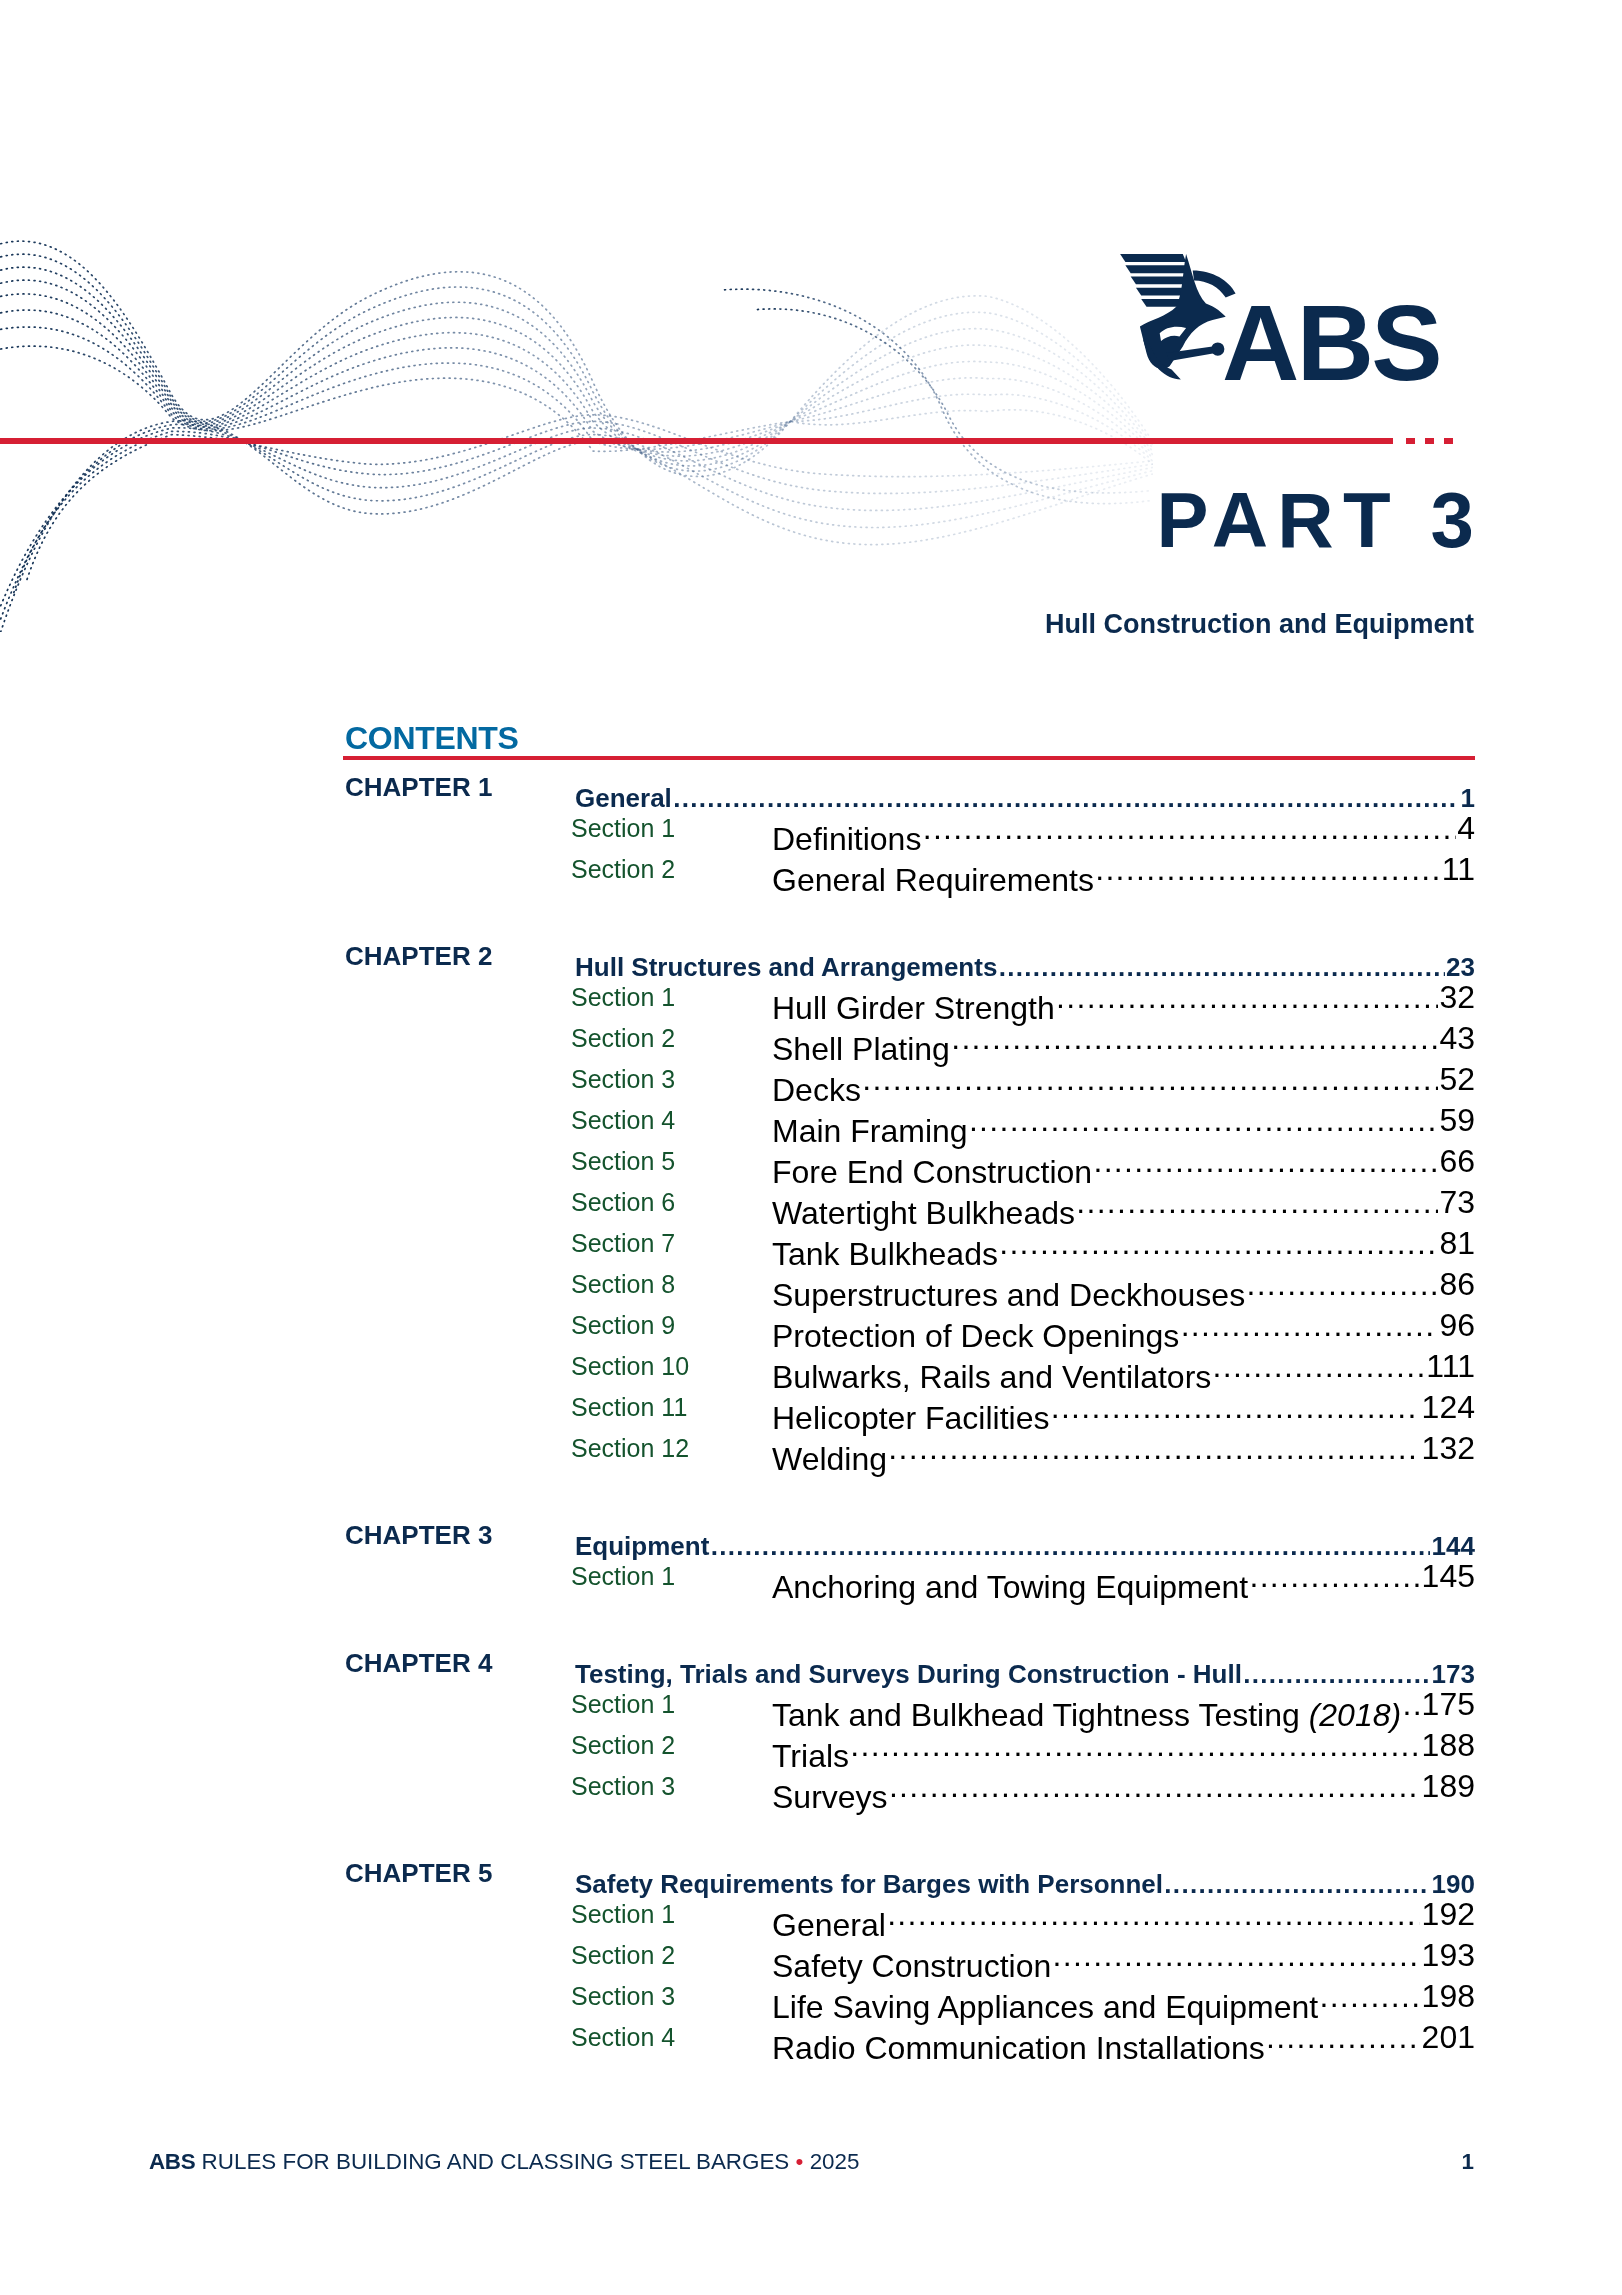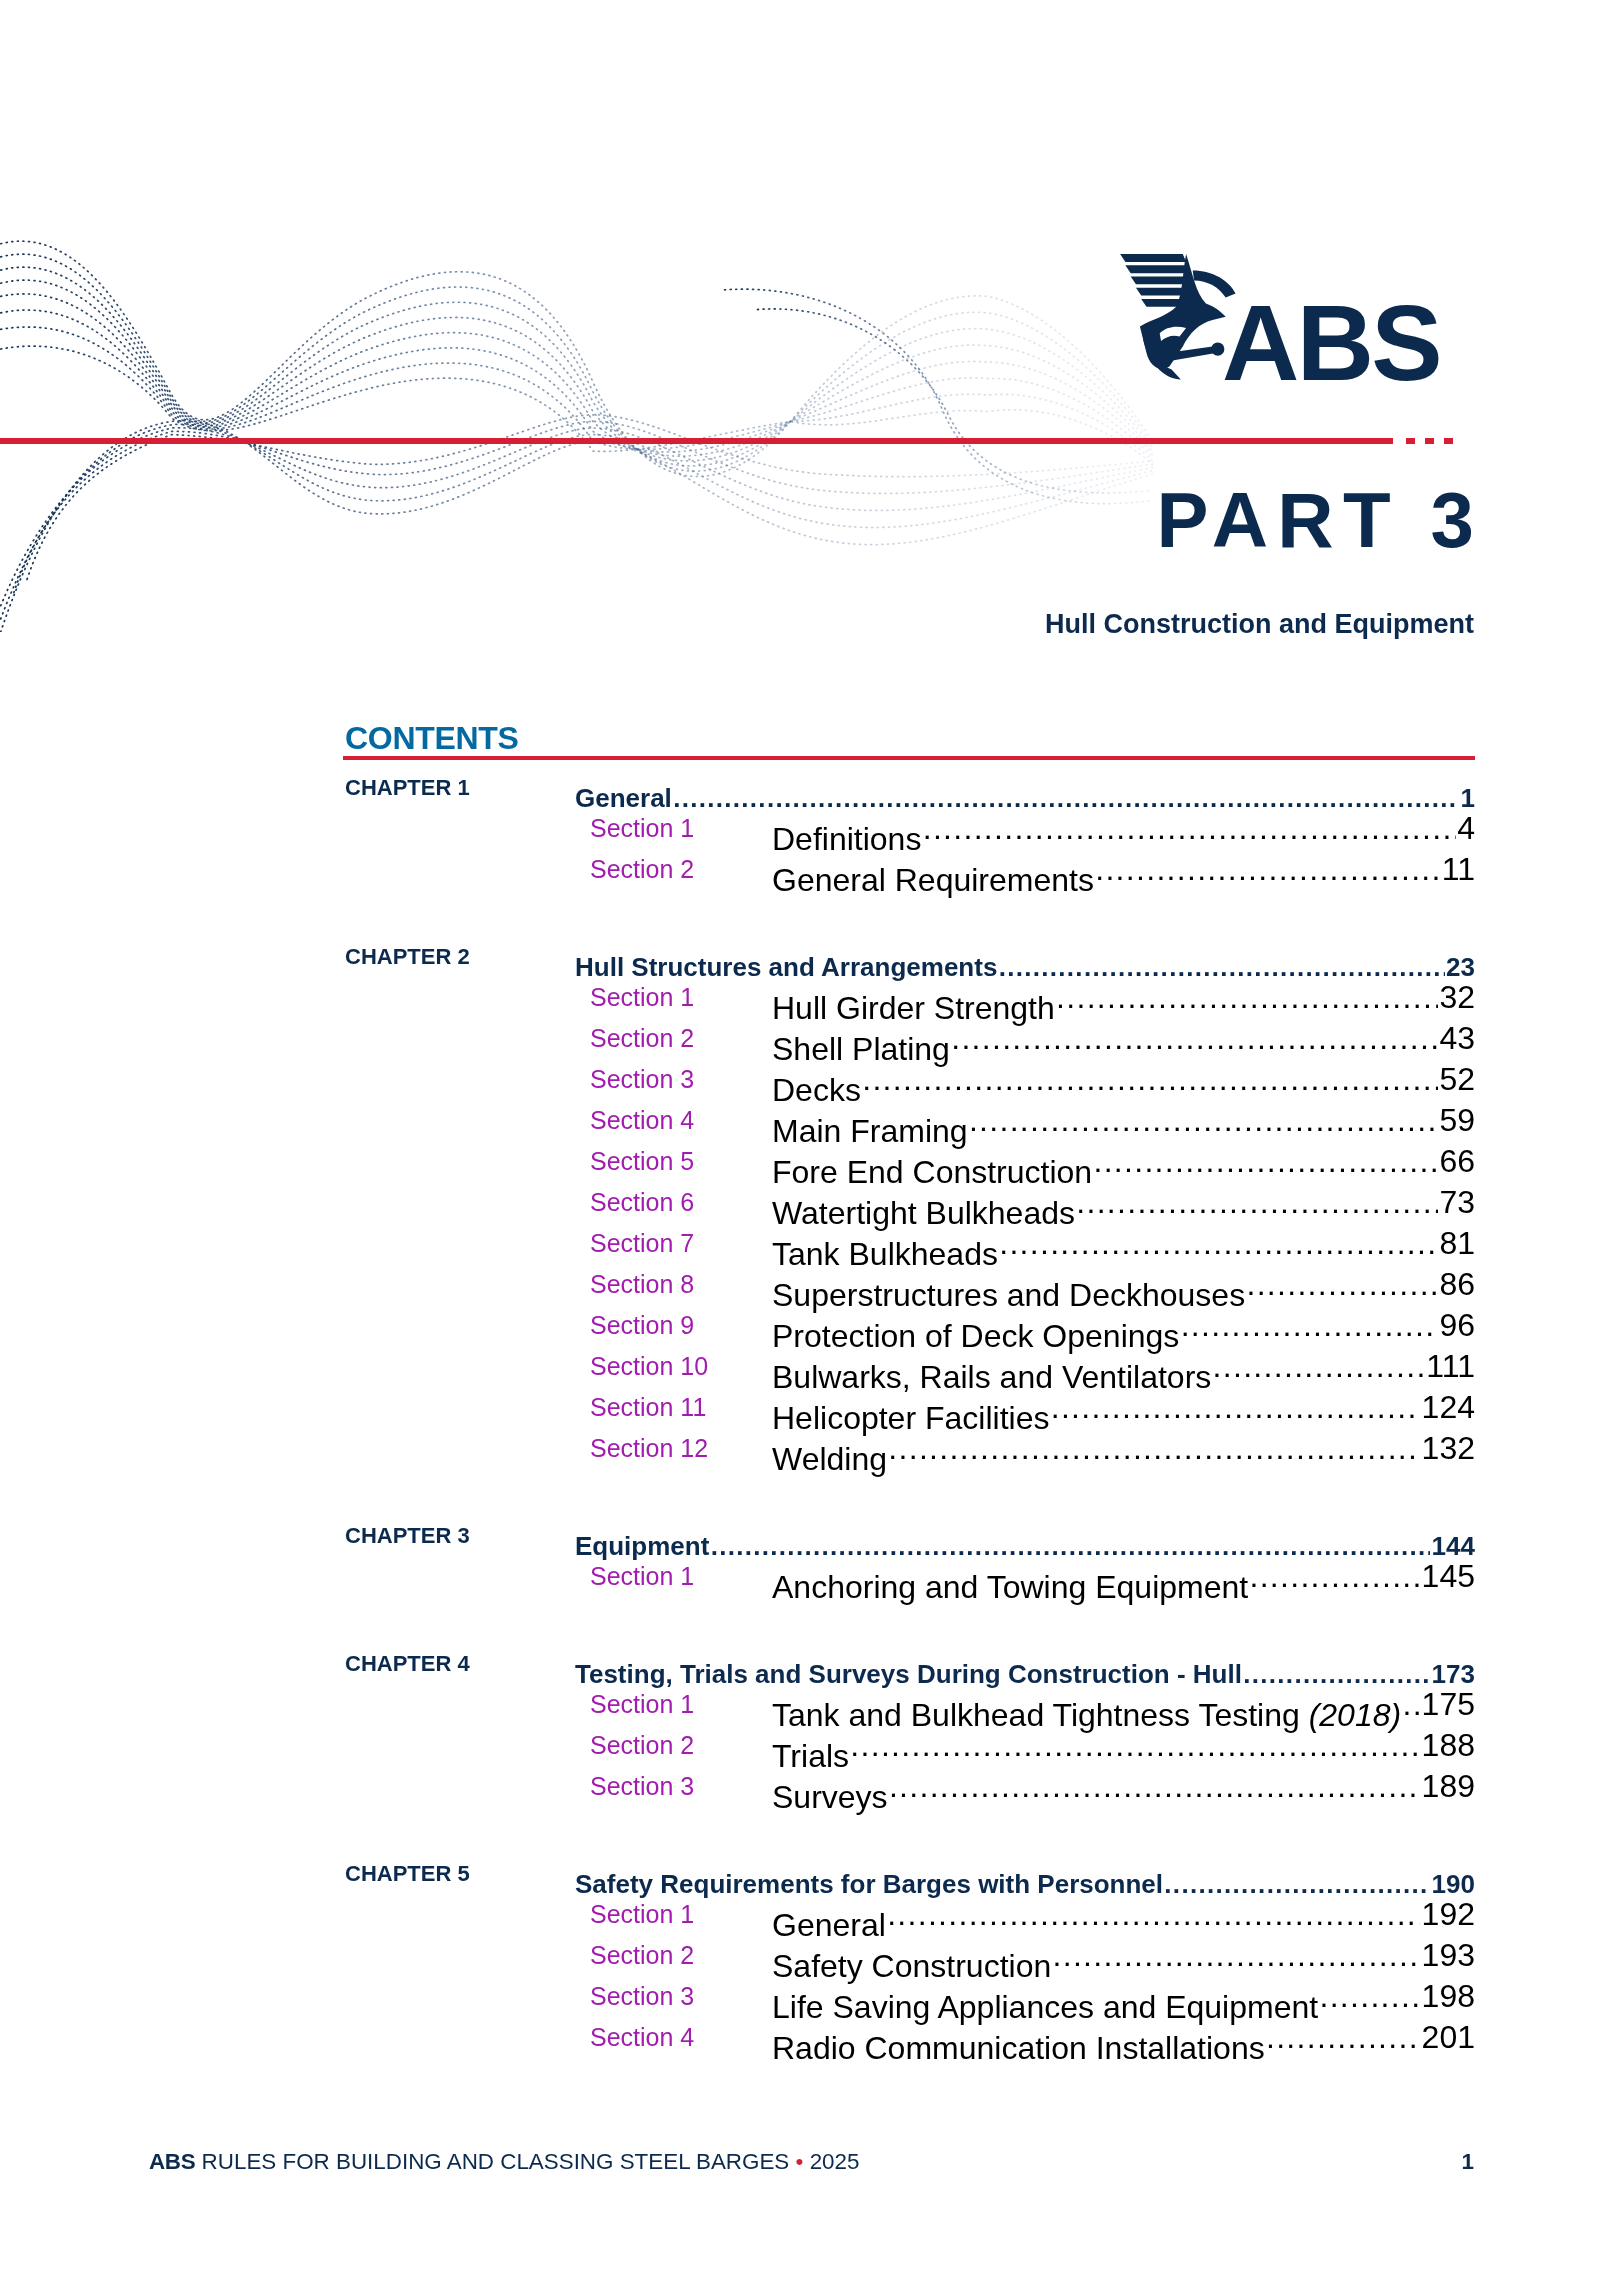--- a/index.html
+++ b/index.html
@@ -23,25 +23,25 @@
                    line-height: 1; color: #0b2a4e; }
 
   
   .contents-heading { position: absolute; left: 345px; top: 722px; font-weight: 700; font-size: 32px;
                       line-height: 1; color: #0369a1; letter-spacing: -0.3px; }
   .contents-rule { position: absolute; left: 343px; top: 756px; width: 1132px; height: 4px; background: #d61f34; }
 
   .toc { position: absolute; left: 345px; top: 767px; width: 1130px; }
   .chapter { position: relative; margin-bottom: 46px; }
   .ch-row, .sec-row { position: relative; height: 41px; display: flex; align-items: center; }
-  .ch-label { position: absolute; left: 0; width: 230px; font-weight: 700; font-size: 22px;
+  .ch-label { position: absolute; left: 0; width: 230px; font-weight: 700; font-size: 26px;
               color: #0b2a4e; white-space: nowrap; }
   .ch-line { position: absolute; left: 230px; right: 0; display: flex; align-items: baseline;
              font-weight: 700; font-size: 26px; color: #0b2a4e; white-space: nowrap; }
-  .sec-label { position: absolute; left: 245px; width: 197px; font-size: 25px; color: #a21caf; white-space: nowrap; }
+  .sec-label { position: absolute; left: 226px; width: 197px; font-size: 25px; color: #14532d; white-space: nowrap; }
   .sec-line { position: absolute; left: 427px; right: 0; display: flex; align-items: center;
               font-size: 32px; color: #000; white-space: nowrap; }
   .title { flex: 0 0 auto; margin-top: 22px; }
   .title i { font-style: italic; }
   .leader { flex: 1 1 auto; overflow: hidden; margin: 0 1.3px; letter-spacing: 1.3px; }
   .leader::before { content: "................................................................................................................................................................................................................................................................"; }
   .pg { flex: 0 0 auto; text-align: right; }
 
   
   .footer { position: absolute; left: 149px; top: 2151px; font-size: 22.4px; line-height: 1; color: #0b2a4e;

